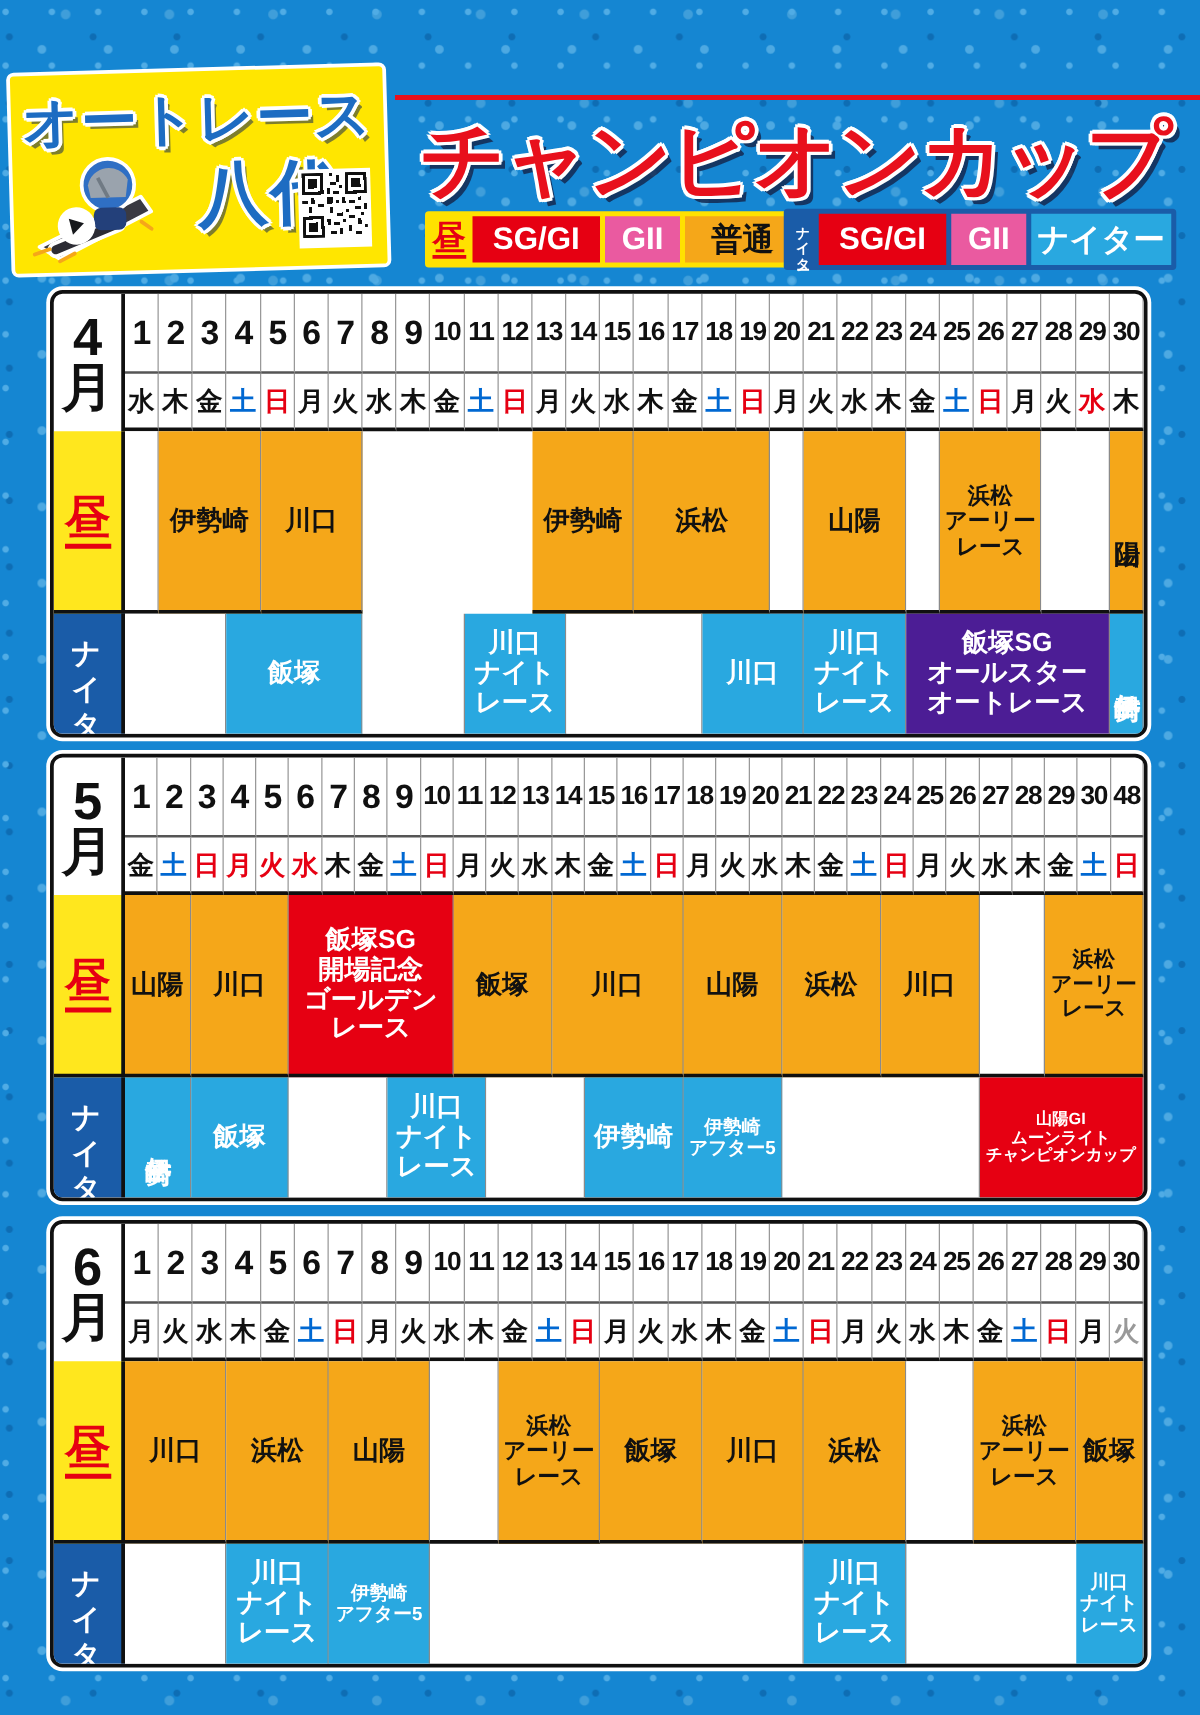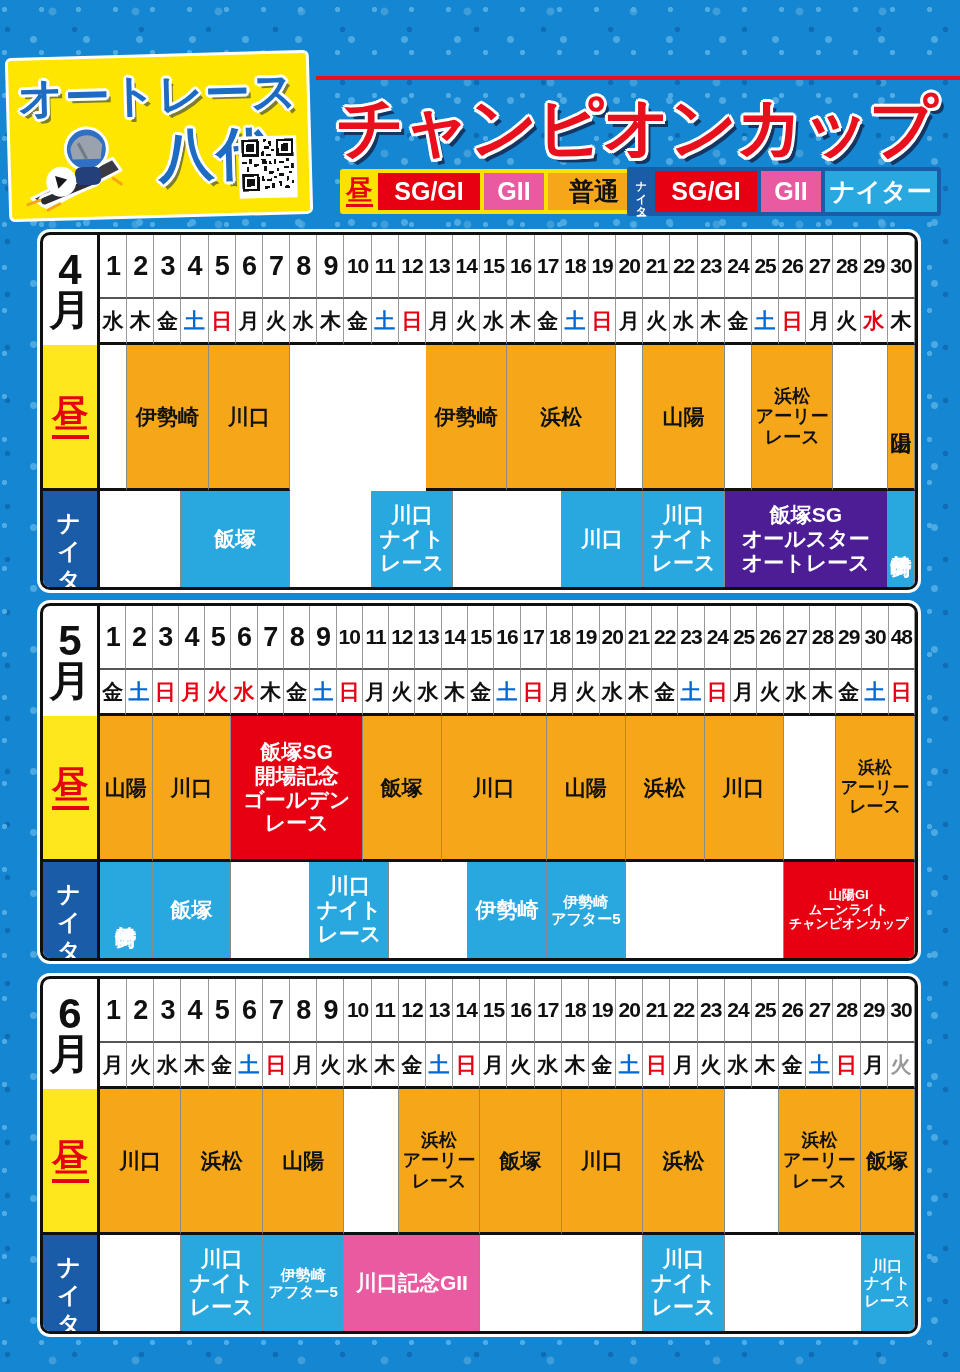--- a/index.html
+++ b/index.html
@@ -433,21 +433,20 @@
         <div class="cell ev r3" style="grid-column: 27 / span 3; background: rgb(245, 167, 25); color: rgb(17, 17, 17); font-size: 18px;">浜松
 アーリー
 レース</div>
         <div class="cell ev r3" style="grid-column: 30 / span 2; background: rgb(245, 167, 25); color: rgb(17, 17, 17); font-size: 21px;">飯塚</div>
         <div class="cell ev r4" style="grid-column: 2 / span 3; background: rgb(255, 255, 255); color: rgb(17, 17, 17);"></div>
         <div class="cell ev r4" style="grid-column: 5 / span 3; background: rgb(41, 168, 224); color: rgb(255, 255, 255); font-size: 21px;">川口
 ナイト
 レース</div>
         <div class="cell ev r4" style="grid-column: 8 / span 3; background: rgb(41, 168, 224); color: rgb(255, 255, 255); font-size: 15px;">伊勢崎
 アフター5</div>
-        <div class="cell ev r4" style="grid-column: 11 / span 5; background: rgb(234, 90, 160); color: rgb(255, 255, 255); font-size: 21px;">川口記念GII</div>
         <div class="cell ev r4" style="grid-column: 16 / span 6; background: rgb(255, 255, 255); color: rgb(17, 17, 17);"></div>
         <div class="cell ev r4" style="grid-column: 22 / span 3; background: rgb(41, 168, 224); color: rgb(255, 255, 255); font-size: 21px;">川口
 ナイト
 レース</div>
         <div class="cell ev r4" style="grid-column: 30 / span 2; background: rgb(41, 168, 224); color: rgb(255, 255, 255); font-size: 15px;">川口
 ナイト
 レース</div>
       </div>
     </div>
 </div>

